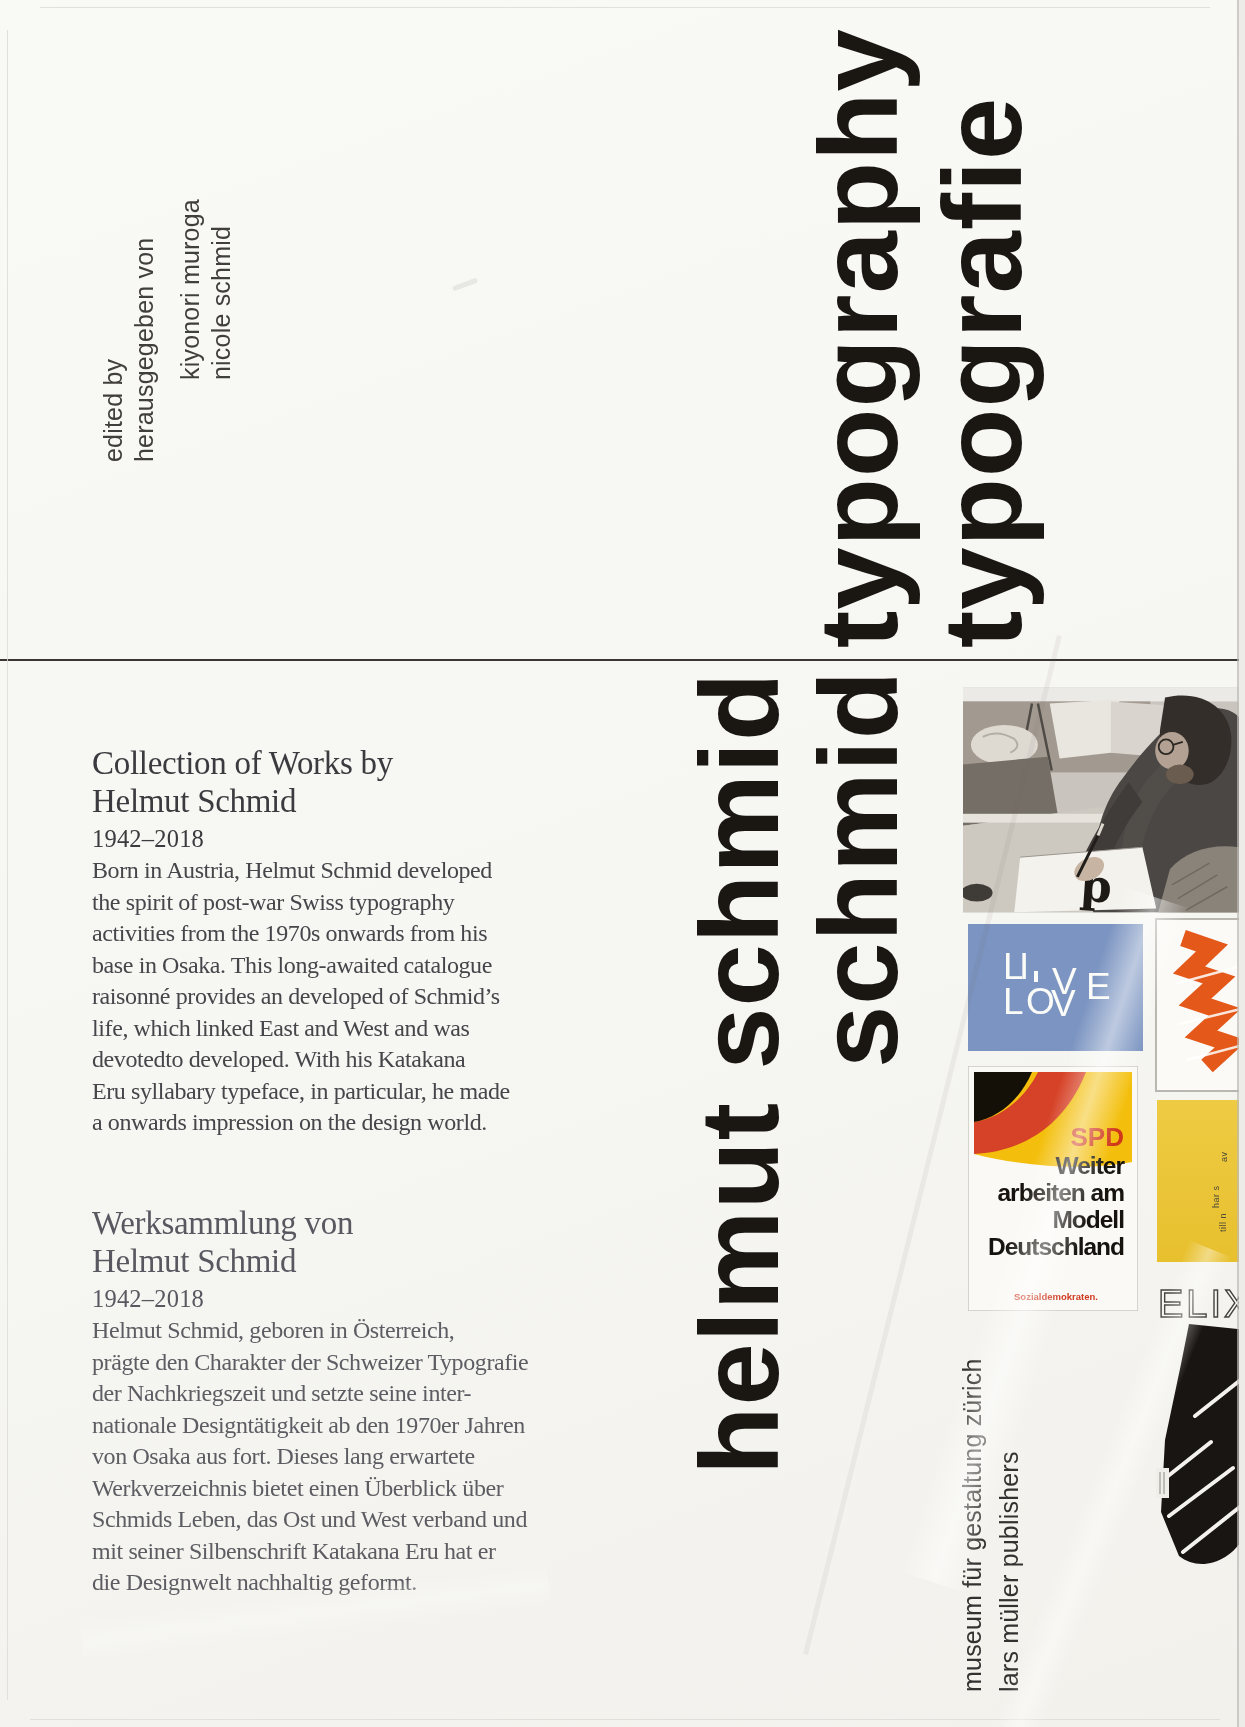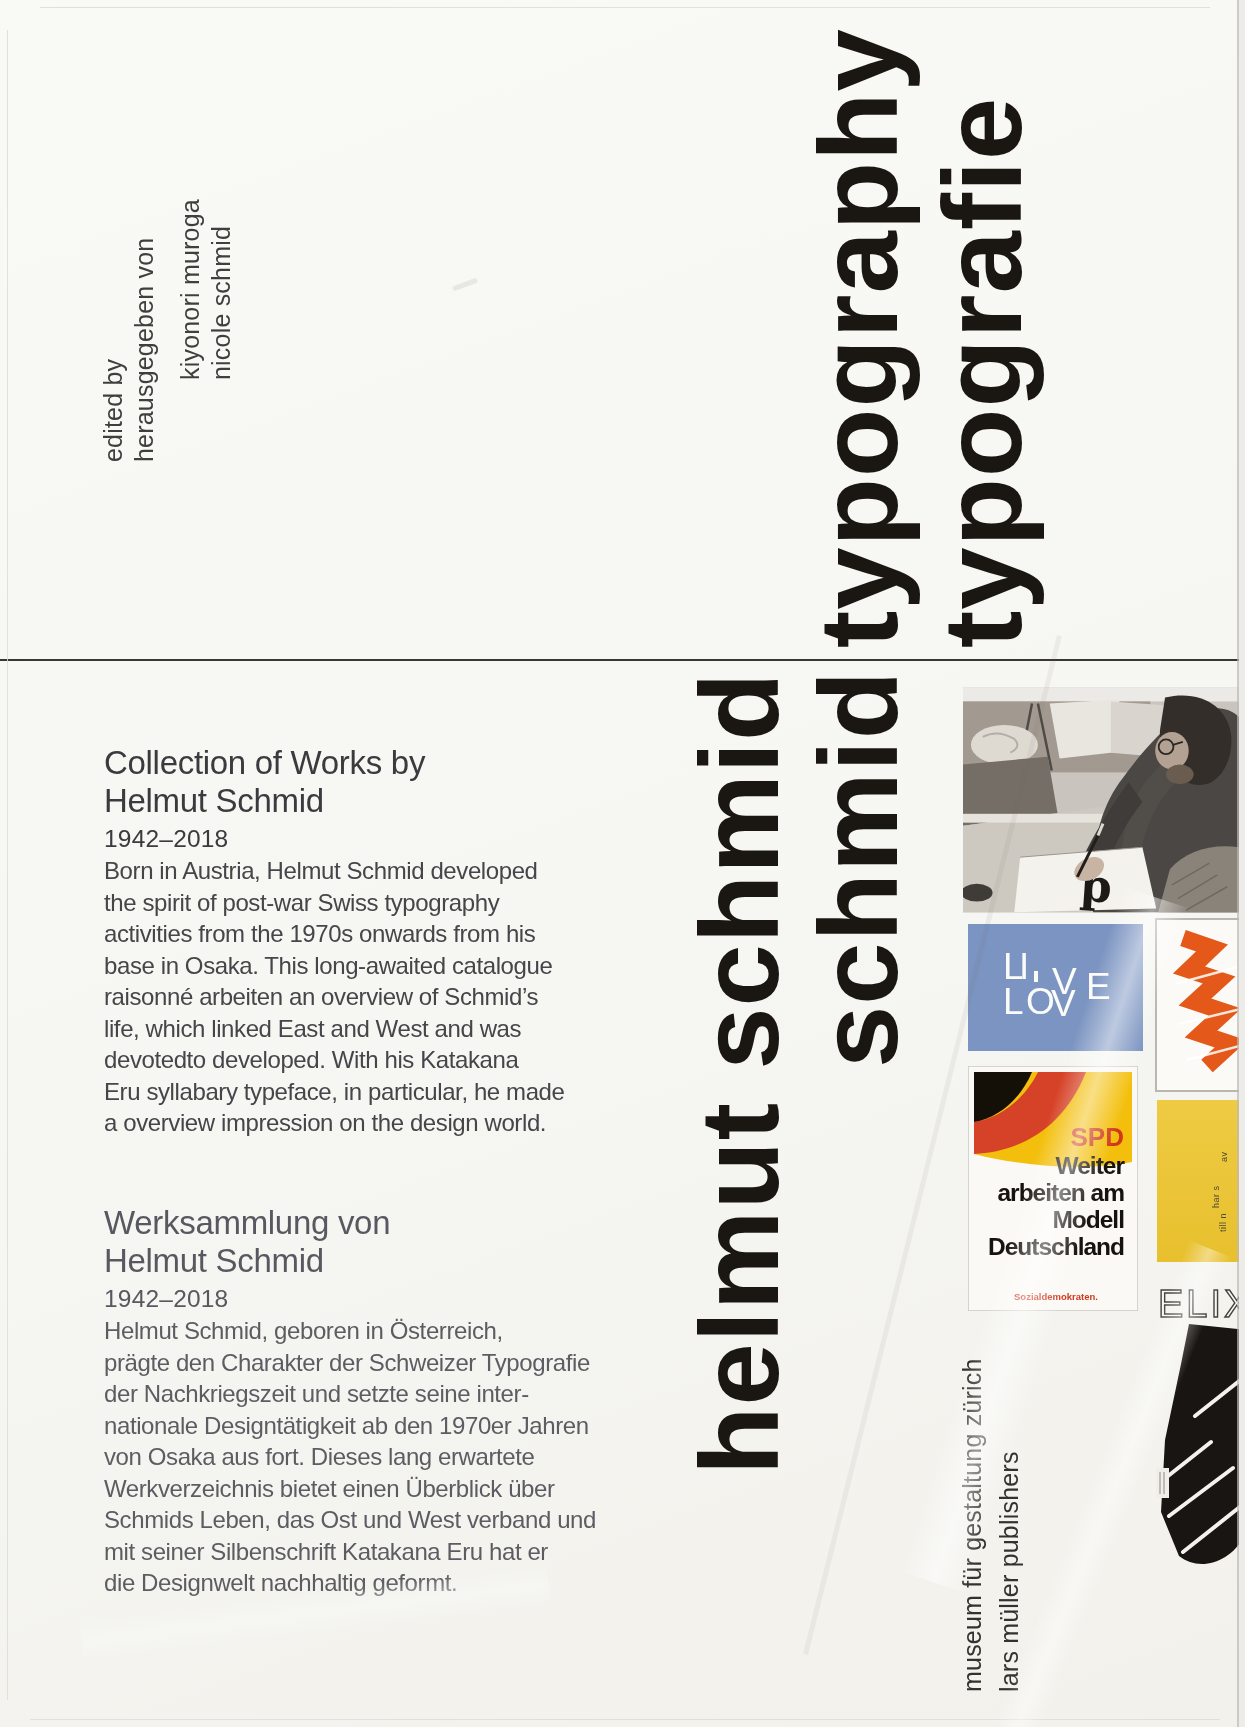--- a/index.html
+++ b/index.html
@@ -20,21 +20,21 @@
   #c-edited   { left:101px; top:462px; }
   #c-herausg  { left:132px; top:462px; }
   #c-kiyonori { left:178px; top:380px; }
   #c-nicole   { left:209px; top:380px; }
 
   .pub { font-size:25px; line-height:27px; color:#343230; letter-spacing:0.2px; }
   #p-museum { left:959px; top:1692px; }
   #p-lars   { left:996px; top:1692px; }
 
   
-  .intro { position:absolute; left:104px; width:575px; }
+  .intro { position:absolute; left:92px; width:575px;font-family:Liberation Serif, serif; }
   #intro-en { top:744px; }
   #intro-de { top:1204px; }
   .blk-h { font-size:33px; line-height:38px; font-weight:400; letter-spacing:-0.3px; white-space:nowrap; }
   .blk-years { font-size:24.5px; line-height:31px; margin-top:3px; letter-spacing:0.2px; }
   .blk-body { margin-top:1px; }
   .blk-body div { font-size:24px; line-height:31.5px; letter-spacing:-0.4px; white-space:nowrap; }
   #intro-en .blk-h, #intro-en .blk-years { color:#3b3a3e; }
   #intro-en .blk-body div { color:#46454a; }
   #intro-de .blk-h, #intro-de .blk-years { color:#595861; }
   #intro-de .blk-body div { color:#5d5c62; }
@@ -93,25 +93,25 @@
 
   <div class="intro" id="intro-en">
     <div class="blk-h">Collection of Works by</div>
     <div class="blk-h">Helmut Schmid</div>
     <div class="blk-years">1942–2018</div>
     <div class="blk-body">
       <div>Born in Austria, Helmut Schmid developed</div>
       <div>the spirit of post-war Swiss typography</div>
       <div>activities from the 1970s onwards from his</div>
       <div>base in Osaka. This long-awaited catalogue</div>
-      <div>raisonné arbeiten an overview of Schmid’s</div>
+      <div>raisonné provides an developed of Schmid’s</div>
       <div>life, which linked East and West and was</div>
       <div>devotedto developed. With his Katakana</div>
       <div>Eru syllabary typeface, in particular, he made</div>
-      <div>a overview impression on the design world.</div>
+      <div>a onwards impression on the design world.</div>
     </div>
   </div>
 
   <div class="intro" id="intro-de">
     <div class="blk-h">Werksammlung von</div>
     <div class="blk-h">Helmut Schmid</div>
     <div class="blk-years">1942–2018</div>
     <div class="blk-body">
       <div>Helmut Schmid, geboren in Österreich,</div>
       <div>prägte den Charakter der Schweizer Typografie</div>

